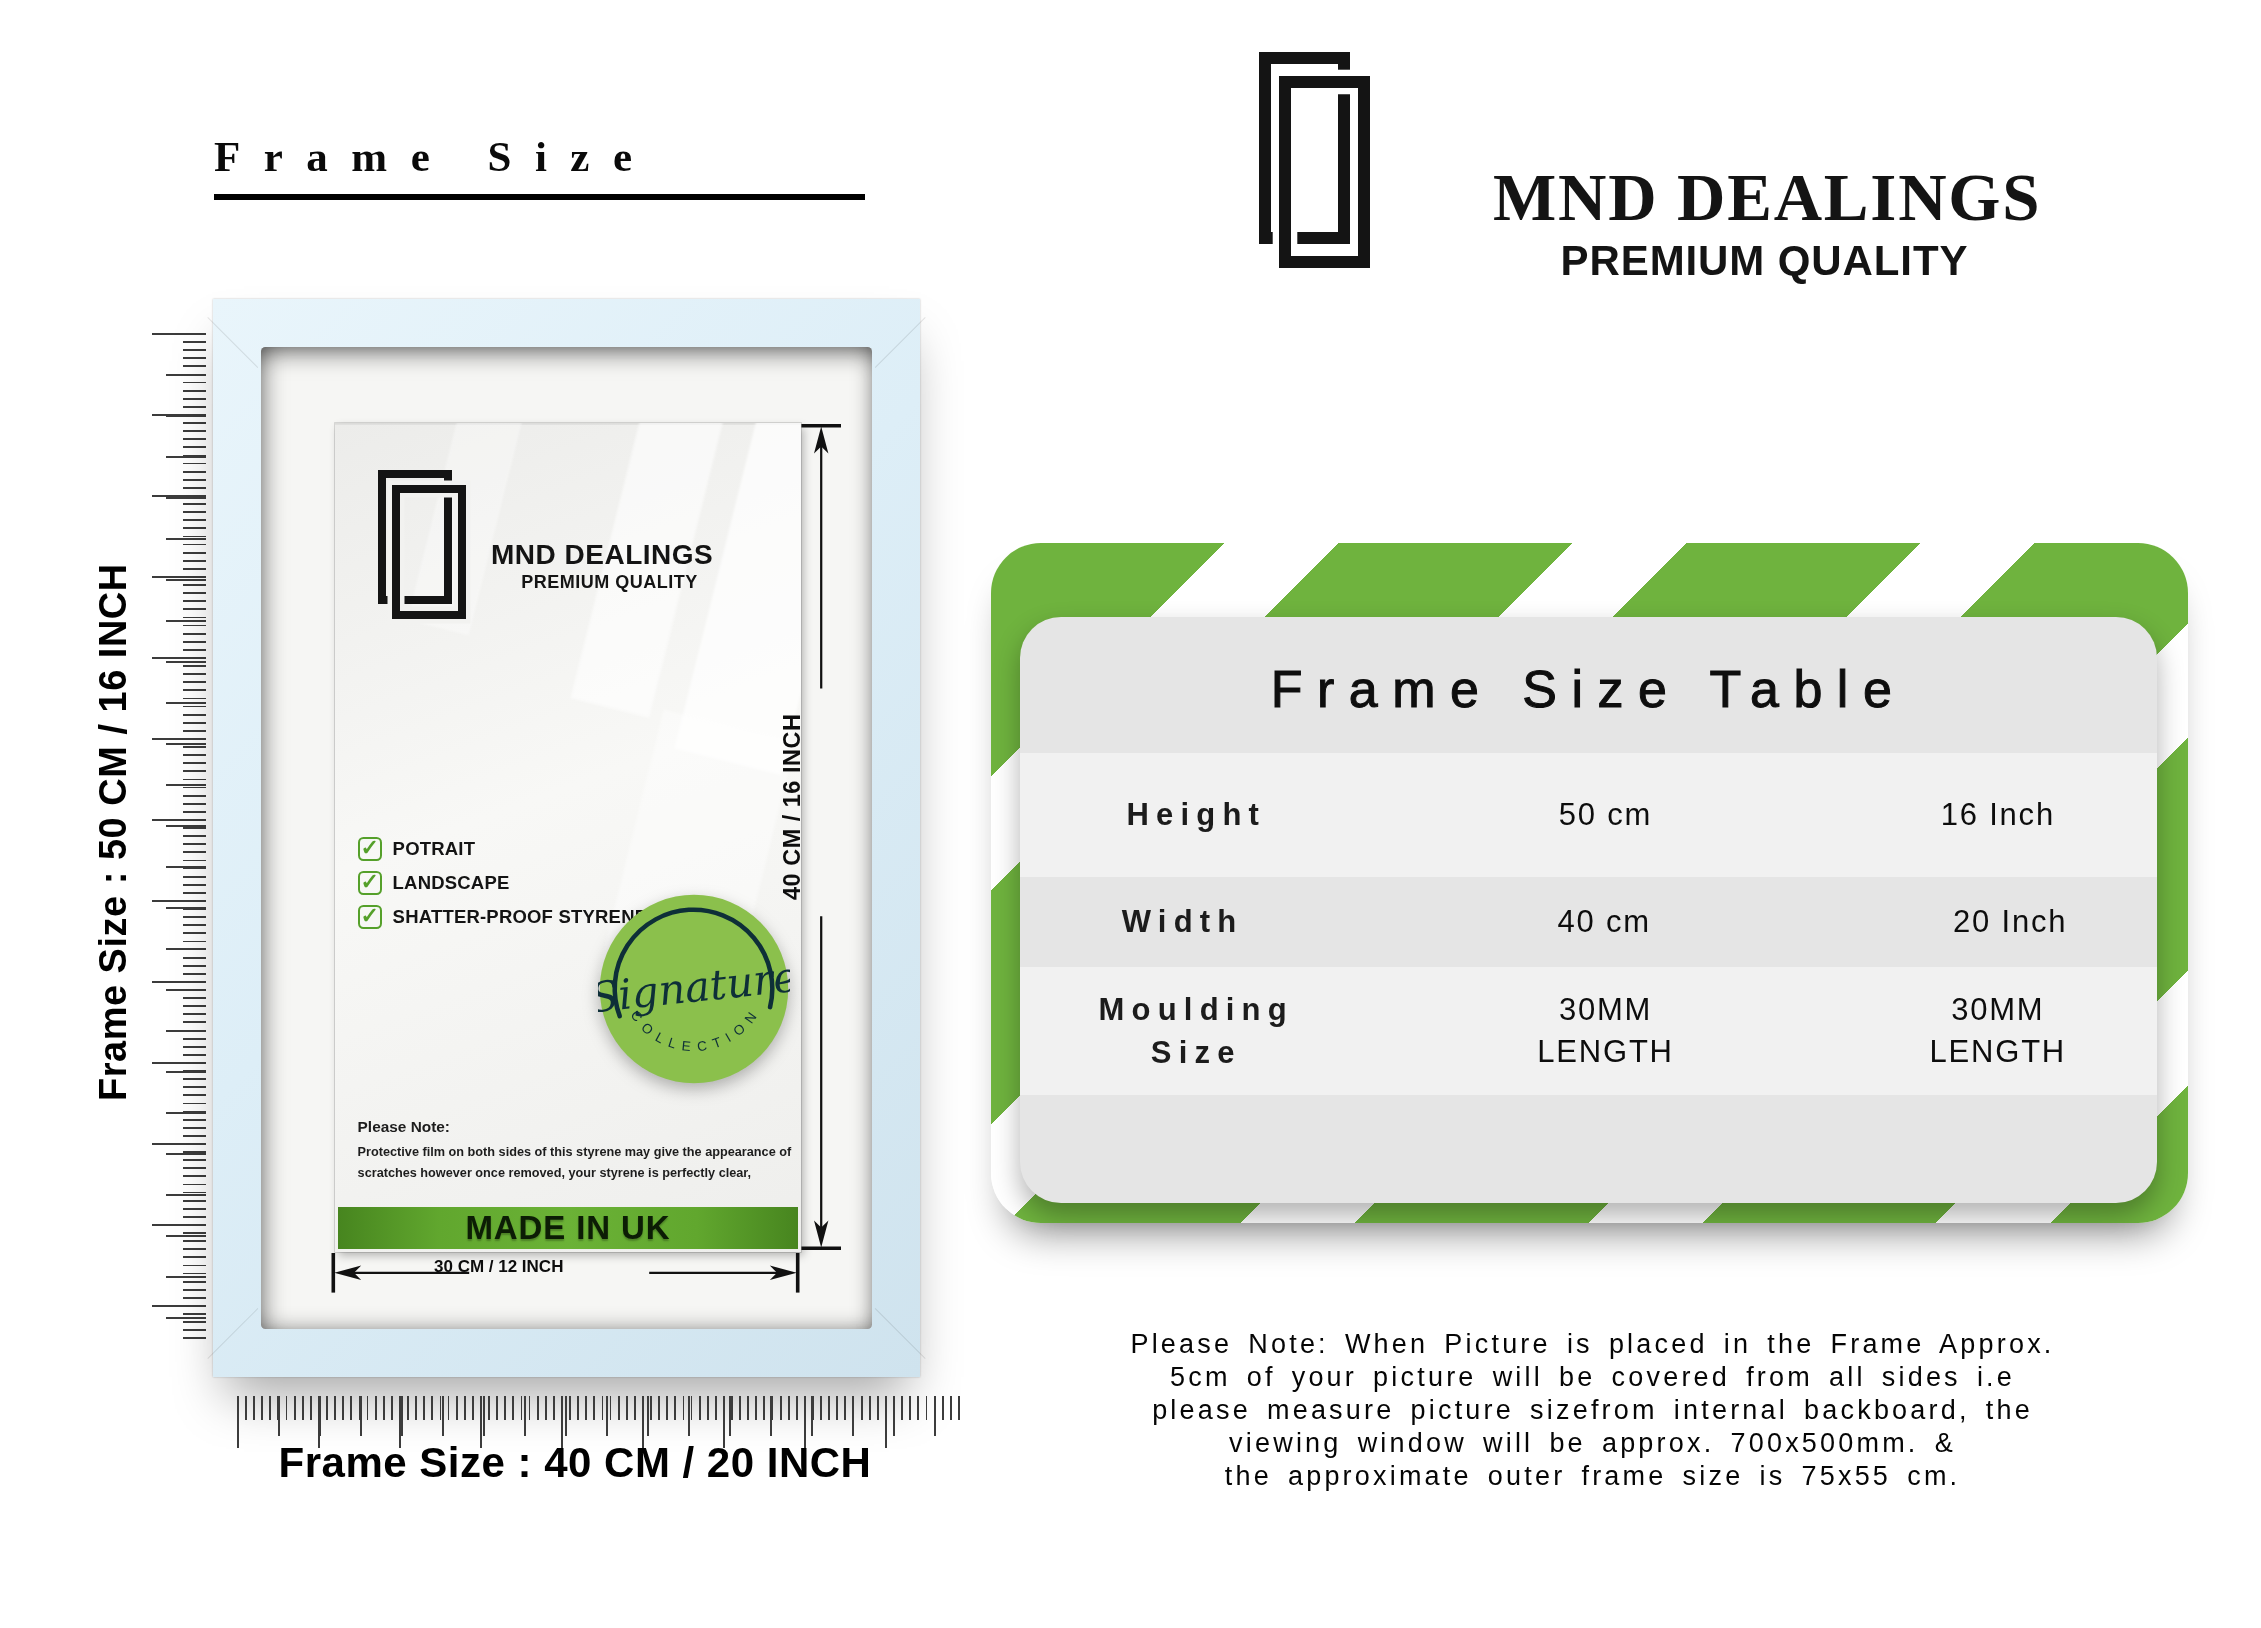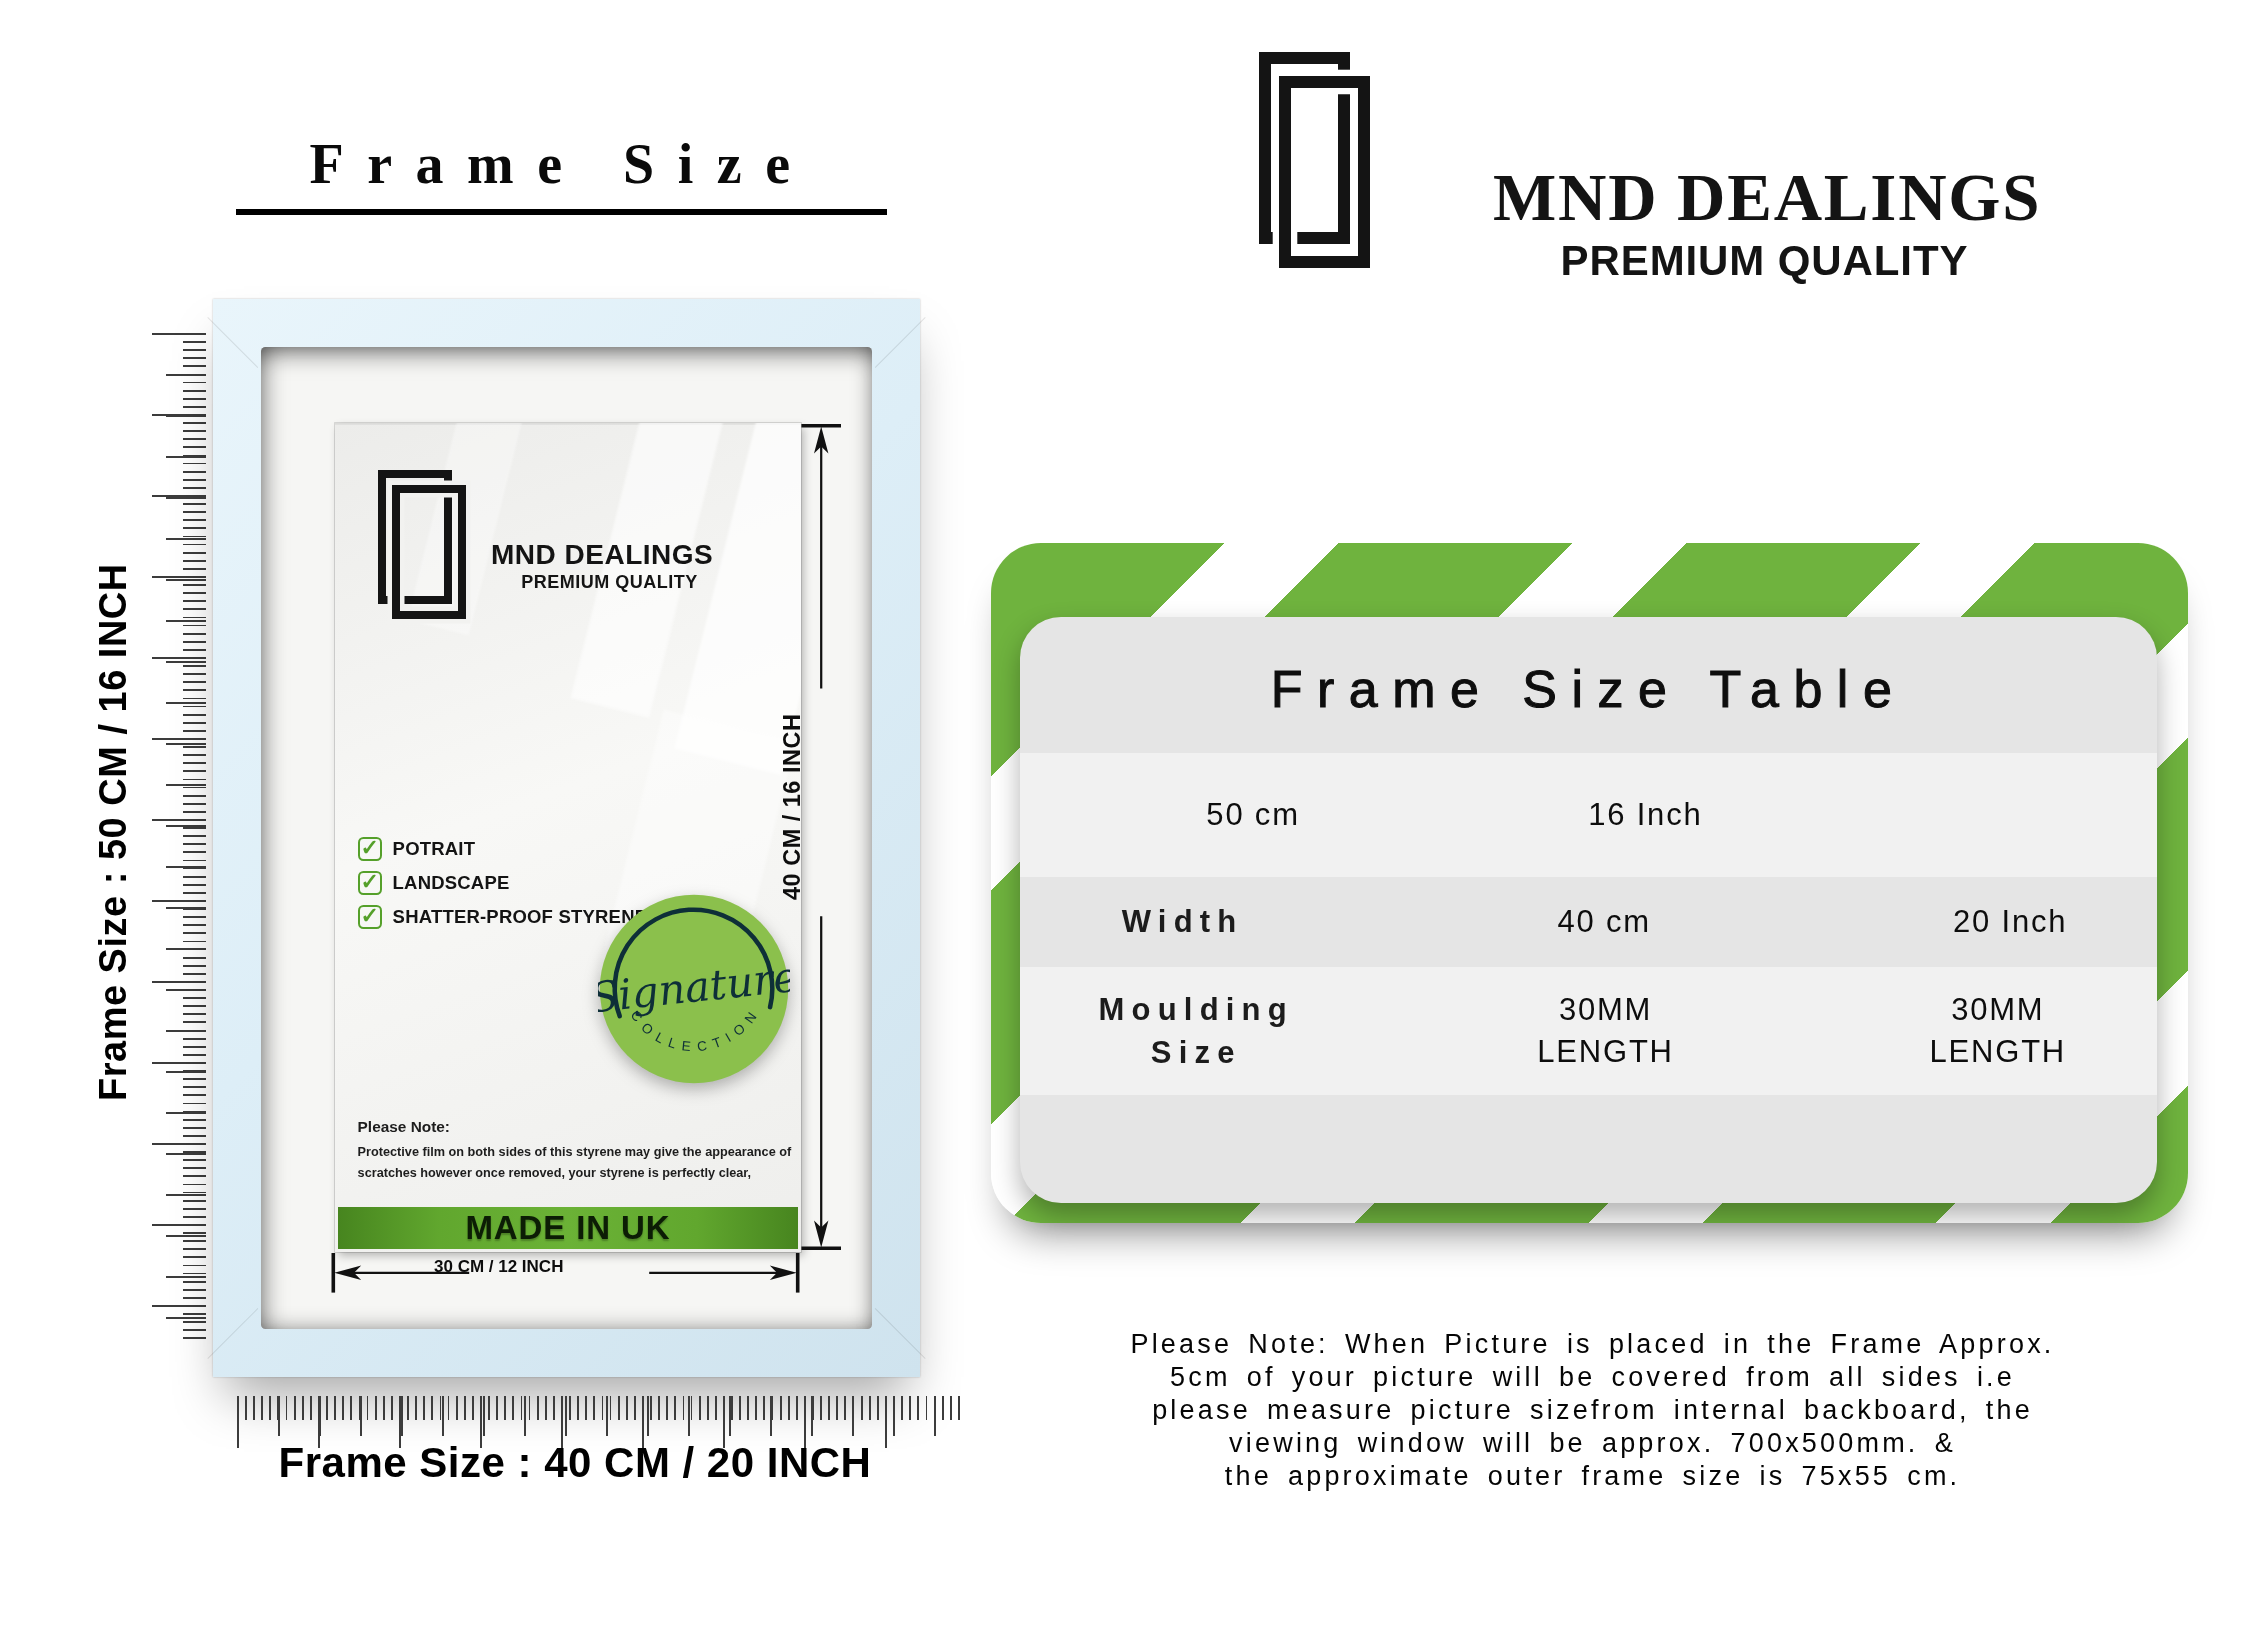--- a/index.html
+++ b/index.html
@@ -4,22 +4,22 @@
 <style>
   html,body{margin:0;padding:0;}
   body{
     width:2262px;height:1628px;position:relative;overflow:hidden;
     background:#ffffff;font-family:"Liberation Sans",sans-serif;color:#111;
   }
   .abs{position:absolute;}
 
   
   #main-title{
-    left:236px;top:132px;width:651px;text-align:center;
-    font-family:"Liberation Serif",serif;font-weight:700;font-size:56px;
+    left:214px;top:132px;width:651px;
+    font-family:"Liberation Serif",serif;font-weight:700;font-size:43px;
     letter-spacing:23.5px;color:#0a0a0a;padding-bottom:12.7px;border-bottom:6.3px solid #000;
     white-space:nowrap;
   }
 
   
   #frame{
     left:213px;top:299px;width:707px;height:1078px;
     background:linear-gradient(135deg,#e9f5fb 0%,#ddeef7 45%,#cfe3ee 100%);
     box-shadow:0 31px 50px -12.7px rgba(0,0,0,.35),0 0 1.8px rgba(0,0,0,.25);
   }
@@ -247,20 +247,23 @@
   <div class="bl-rect" id="b-rect2"></div>
 </div>
 <div id="brand-name">MND DEALINGS</div>
 <div id="brand-tag">PREMIUM QUALITY</div>
 
 <div class="abs" id="card-green"></div>
 <div class="abs" id="card-white">
   <div id="tbl-title">Frame Size Table</div>
   <div id="tbl-rows">
     <div class="trow gray" id="trow-0">
+      <div class="tcell c-label">
+          <div class="tlabel">Height</div>
+        </div>
       <div class="tcell c-cm">
           <div class="tval">50 cm</div>
         </div>
       <div class="tcell c-inch">
           <div class="tval">16 Inch</div>
         </div>
     </div>
     <div class="trow" id="trow-1">
       <div class="tcell c-label">
           <div class="tlabel">Width</div>

